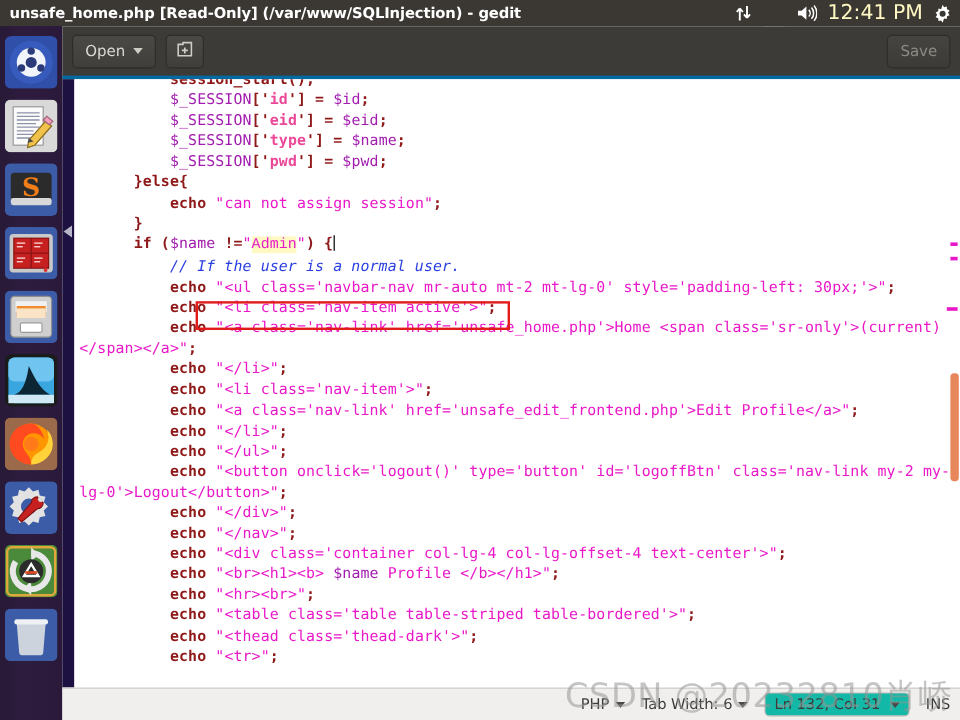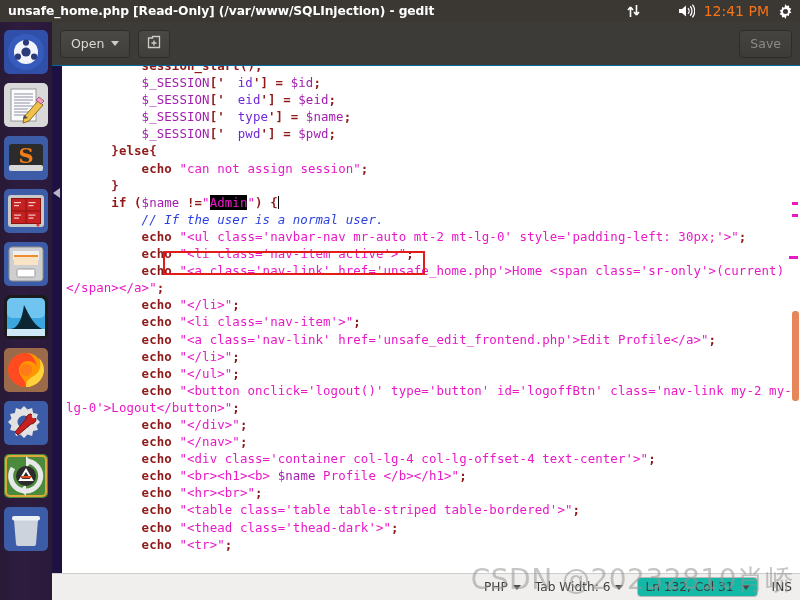--- a/index.html
+++ b/index.html
@@ -19,21 +19,21 @@
     display: flex; align-items: center;
     color: #ffffff;
   }
   #top-panel .title {
     font-size: 12.3px; font-weight: bold;
     padding-left: 8px; letter-spacing: -0.1px;
     white-space: nowrap;
   }
   #tray { margin-left: auto; display: flex; align-items: center; gap: 9px; padding-right: 7px; }
   #tray .tray-item { display: flex; align-items: center; }
-  #tray .clock { font-size: 14px; color: #f97316; white-space: nowrap; }
+  #tray .clock { font-size: 17px; color: #fef9c3; white-space: nowrap; }
   .kbd-ind {
     background: #d8d3cc; color: #3b3733;
     font-size: 10px; font-weight: bold;
     padding: 0px 3px; border-radius: 2px; line-height: 13px; margin-top: 34px;
   }
 
   
   #launcher {
     position: absolute; left: 0; top: 22px; width: 52px; height: 578px;
     background: linear-gradient(to right, #2b1b33 0%, #362042 40%, #2d1a38 100%);
@@ -57,21 +57,21 @@
   #gedit {
     position: absolute; left: 52px; top: 22px;
     width: 748px; height: 578px;
     background: #ffffff;
     display: flex; flex-direction: column;
   }
   #gedit-toolbar {
     height: 44px; background: #3c3b37;
     display: flex; align-items: center;
     padding: 0 8px; gap: 8px;
-    border-bottom: 1px solid #0369a1;
+    border-bottom: 3px solid #0369a1;
     flex: none;
   }
   .tb-btn {
     background: linear-gradient(to bottom, #4a4945, #403f3b);
     border: 1px solid #2e2d2a;
     border-radius: 4px;
     color: #dcd9d4;
     font-size: 12.5px;
     height: 28px;
     display: flex; align-items: center; gap: 7px;
@@ -114,22 +114,22 @@
     word-break: break-word;
     color: #000000;
     margin-top: -9px;
     letter-spacing: 0.1px;
   }
   .var   { color: #a21caf; }
   .str   { color: #e918c8; }
   .kw    { color: #8f1919; font-weight: bold; }
   .cmt   { color: #2a3fe0; font-style: italic; }
   .pun   { color: #8f1919; font-weight: bold; }
-  .plain { color: #6d28d9; font-weight: normal; margin-left: 13px; }
-  .hl    { background: #000000; color: #e918c8; }
+  .plain { color: #ec4899; font-weight: bold; }
+  .hl    { background: #fef9c3; color: #e918c8; font-family: Liberation Mono, monospace; }
   .cursor-bar {
     display: inline-block; width: 1px; height: 13px;
     background: #000; vertical-align: -2px; margin-left: 0px;
   }
 
   
   #annot-box {
     position: absolute;
     left: 101px; top: 185px; width: 262px; height: 24px;
     border: 2px solid #e21b1b;

